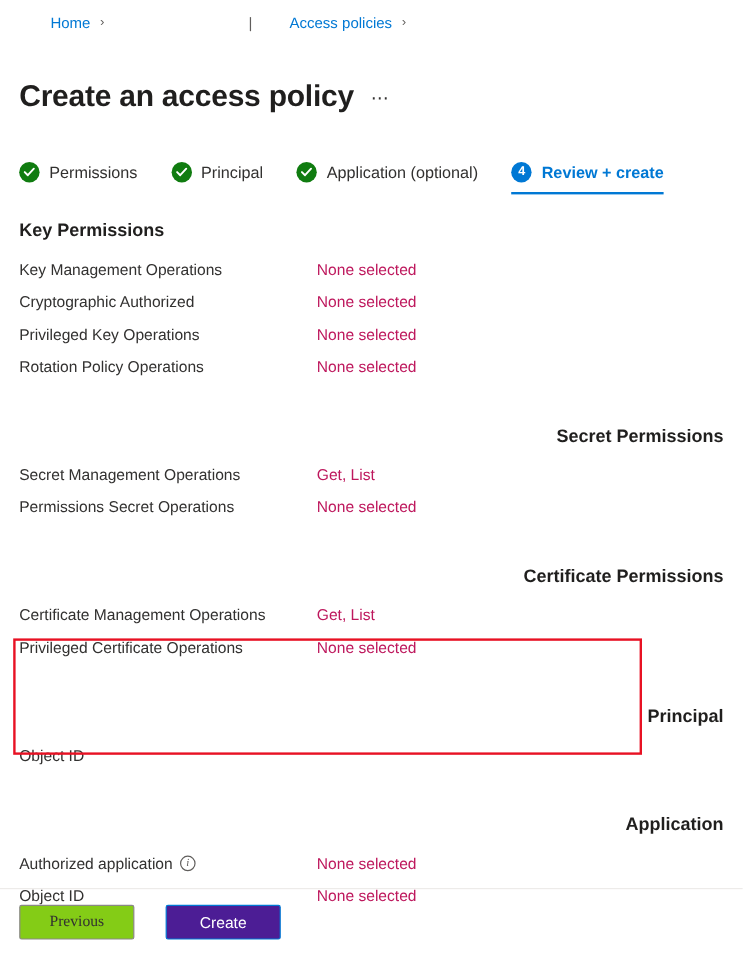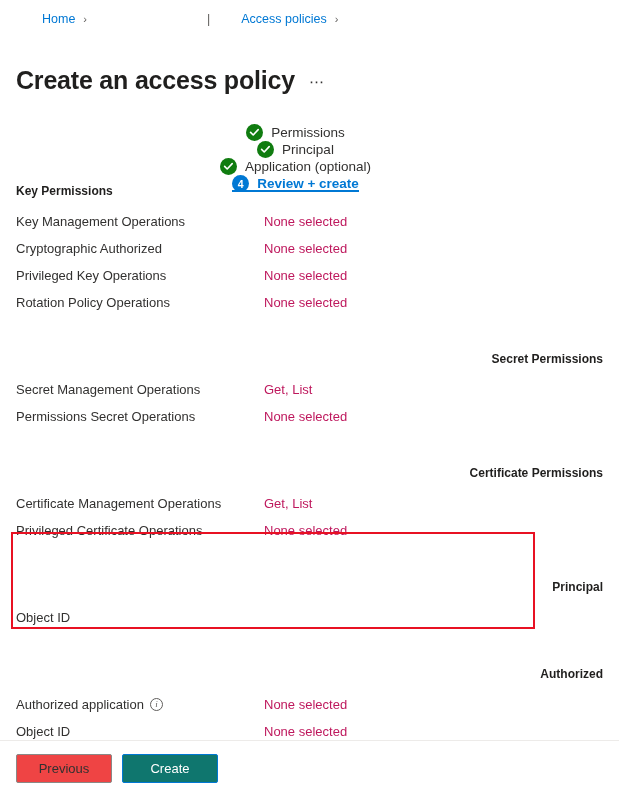--- a/index.html
+++ b/index.html
@@ -65,21 +65,20 @@
     padding-bottom: 5px;
     cursor: pointer;
   }
 
   
   .tabs {
     display: flex;
     align-items: center;
     margin: 28px 16px 0 16px;
     height: 38px;
-    flex-direction: column;
   }
   .tab {
     display: flex;
     align-items: center;
     height: 38px;
     margin-right: 28px;
     cursor: pointer;
     position: relative;
     font-size: 13.5px;
     color: #323130;
@@ -117,21 +116,21 @@
     justify-content: center;
     flex: none;
   }
 
   
   .content {
     padding: 0 16px;
     margin-top: 22px;
   }
   .section-head {
-    font-size: 12px;
+    font-size: 15px;
     font-weight: 700;
     color: #201f1e;
     margin: 0 0 10px 0;
   }
   .section-head.spaced { margin-top: 36px; text-align: right; }
 
   .kv-row {
     display: flex;
     align-items: center;
     height: 27px;
@@ -187,29 +186,31 @@
   .btn {
     height: 29px;
     min-width: 96px;
     font-size: 13px;
     font-family: "Liberation Sans", sans-serif;
     border-radius: 2px;
     cursor: pointer;
     padding: 0 14px;
   }
   .btn-secondary {
-    background: #ef4444;
+    background: #84cc16;
     border: 1px solid #8a8886;
     color: #323130;
     margin-right: 10px;
+    font-family: Liberation Serif, serif;
   }
   .btn-primary {
-    background: #0f766e;
+    background: #4c1d95;
     border: 1px solid #0078d4;
     color: #ffffff;
+    margin-left: 16px;
   }
 </style>
 </head>
 <body>
 
 <div class="breadcrumb">
   <span class="bc-link">Home</span>
   <span class="bc-sep">›</span>
   <span class="bc-gap"></span>
   <span class="bc-pipe">|</span>
@@ -292,21 +293,21 @@
     <div class="kv-key">Privileged Certificate Operations</div>
     <div class="kv-val">None selected</div>
   </div>
 
   <div class="section-head spaced">Principal</div>
   <div class="kv-row">
     <div class="kv-key">Object ID</div>
     <div class="kv-val"></div>
   </div>
 
-  <div class="section-head spaced">Authorized</div>
+  <div class="section-head spaced">Application</div>
   <div class="kv-row">
     <div class="kv-key">
       <span>Authorized application</span>
       <span class="info-icon">i</span>
     </div>
     <div class="kv-val">None selected</div>
   </div>
   <div class="kv-row">
     <div class="kv-key">Object ID</div>
     <div class="kv-val">None selected</div>

